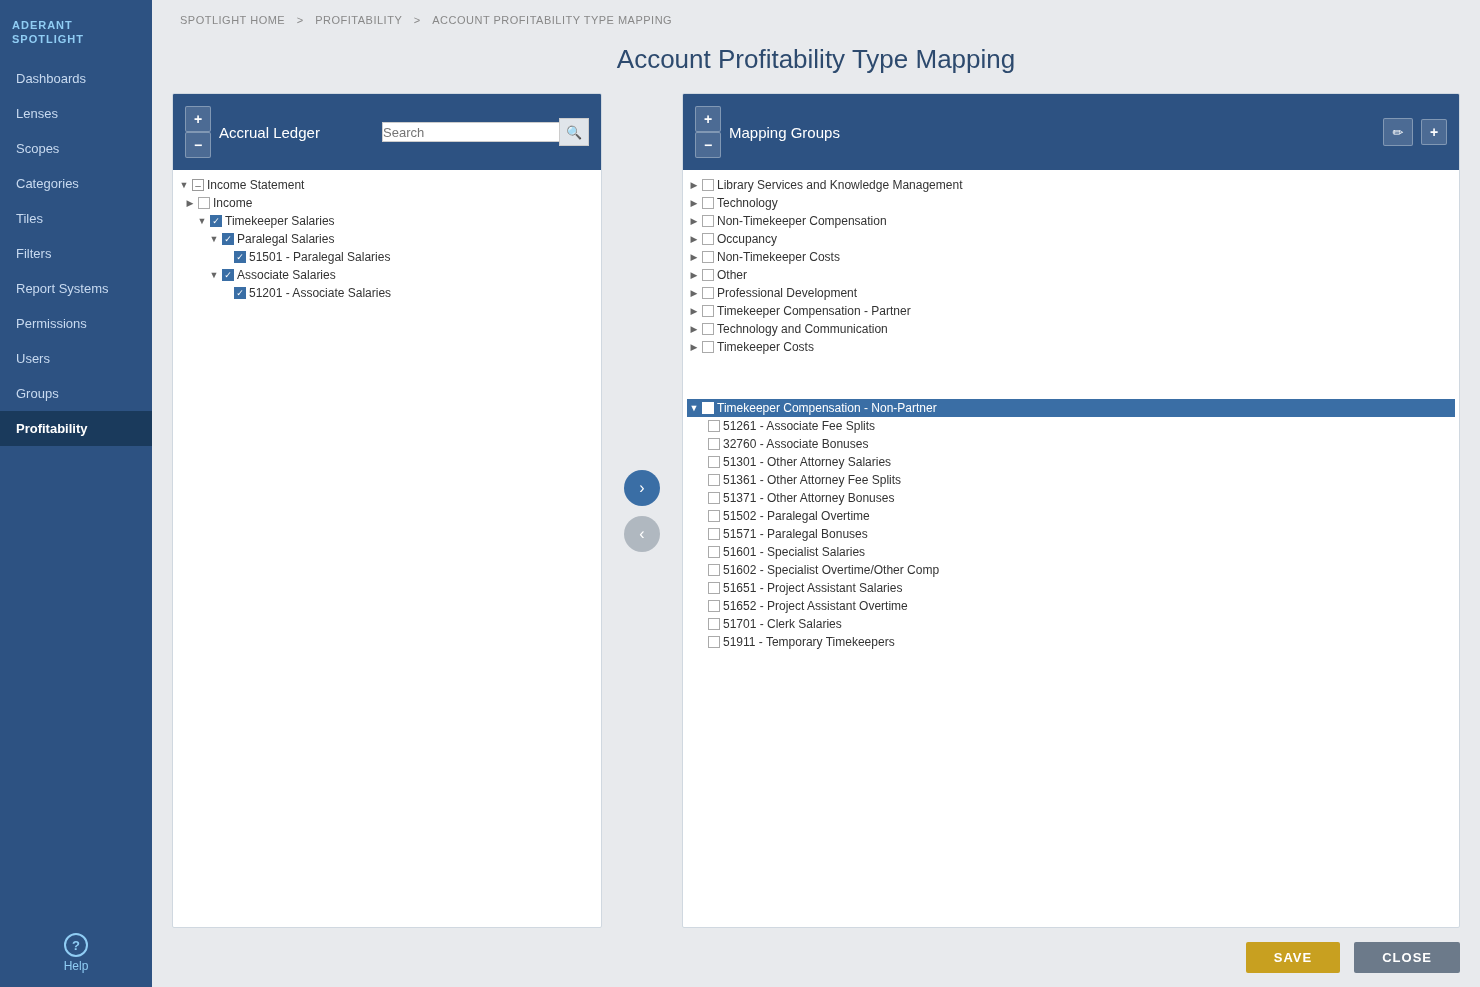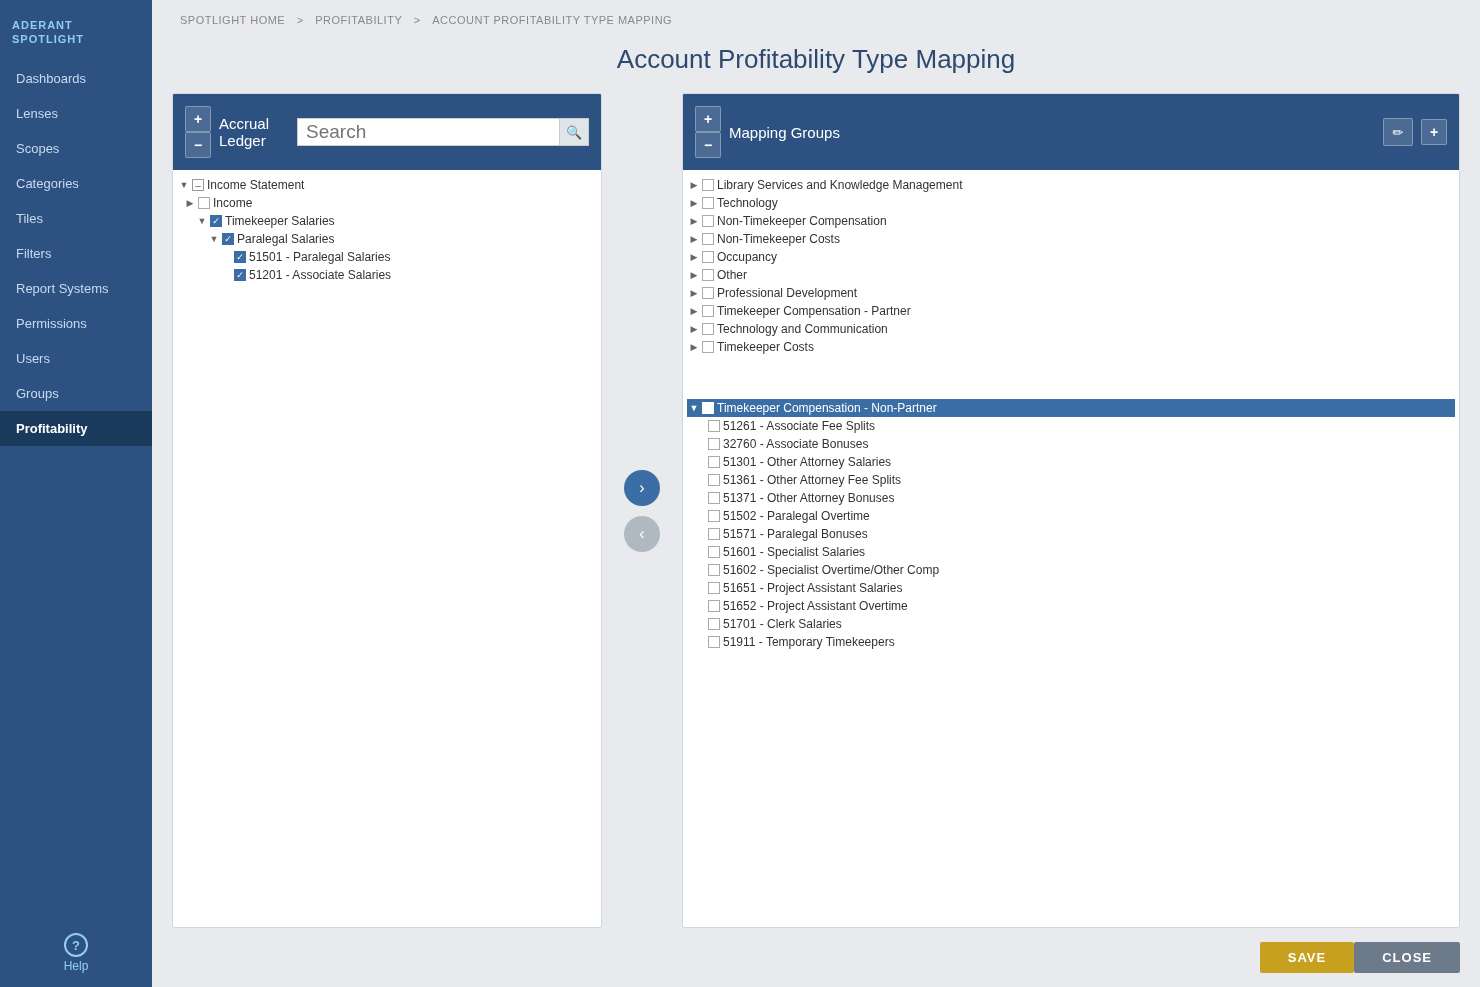--- a/index.html
+++ b/index.html
@@ -130,24 +130,24 @@
 
     .search-row {
       display: flex;
       align-items: center;
       gap: 0;
     }
     .search-input {
       flex: 1;
       border: 1px solid #ccc;
       border-right: none;
-      padding: 4px 8px;
-      font-size: 19px;
+      padding: 4px 0;
+      font-size: 13px;
       color: #555;
-      height: 28px;
+      height: 20px;
       outline: none;
     }
     .search-btn {
       background: #e0e5ea;
       border: 1px solid #ccc;
       width: 30px; height: 28px;
       cursor: pointer;
       display: flex; align-items: center; justify-content: center;
       font-size: 13px;
       color: #555;
@@ -243,21 +243,21 @@
       cursor: pointer;
       display: flex; align-items: center; justify-content: center;
     }
     .arrow-btn.disabled { background: #b0b8c0; cursor: default; }
 
     
     .footer {
       display: flex;
       justify-content: flex-end;
       padding: 14px 20px;
-      gap: 0;
+      gap: 14px;
     }
     .btn-save {
       background: #c8a020;
       color: #fff;
       border: none;
       padding: 8px 28px;
       font-size: 13px;
       font-weight: 600;
       letter-spacing: 1px;
       cursor: pointer;
@@ -390,20 +390,25 @@
             <div class="item-checkbox checked"></div>
             <span class="item-label">Paralegal Salaries</span>
           </div>
 
           <div class="tree-item indent-4">
             <div class="item-arrow empty"></div>
             <div class="item-checkbox checked"></div>
             <span class="item-label">51501 - Paralegal Salaries</span>
           </div>
 
+          <div class="tree-item indent-3">
+            <div class="item-arrow down"></div>
+            <div class="item-checkbox checked"></div>
+            <span class="item-label">Associate Salaries</span>
+          </div>
 
           <div class="tree-item indent-4">
             <div class="item-arrow empty"></div>
             <div class="item-checkbox checked"></div>
             <span class="item-label">51201 - Associate Salaries</span>
           </div>
         </div>
       </div>
 
       <div class="arrow-buttons">
@@ -437,27 +442,27 @@
 
           <div class="tree-item">
             <div class="item-arrow right"></div>
             <div class="item-square"></div>
             <span class="item-label">Non-Timekeeper Compensation</span>
           </div>
 
           <div class="tree-item">
             <div class="item-arrow right"></div>
             <div class="item-square"></div>
+            <span class="item-label">Occupancy</span>
+          </div>
+
+          <div class="tree-item">
+            <div class="item-arrow right"></div>
+            <div class="item-square"></div>
             <span class="item-label">Non-Timekeeper Costs</span>
-          </div>
-
-          <div class="tree-item">
-            <div class="item-arrow right"></div>
-            <div class="item-square"></div>
-            <span class="item-label">Occupancy</span>
           </div>
 
           <div class="tree-item">
             <div class="item-arrow right"></div>
             <div class="item-square"></div>
             <span class="item-label">Other</span>
           </div>
 
           <div class="tree-item">
             <div class="item-arrow right"></div>

